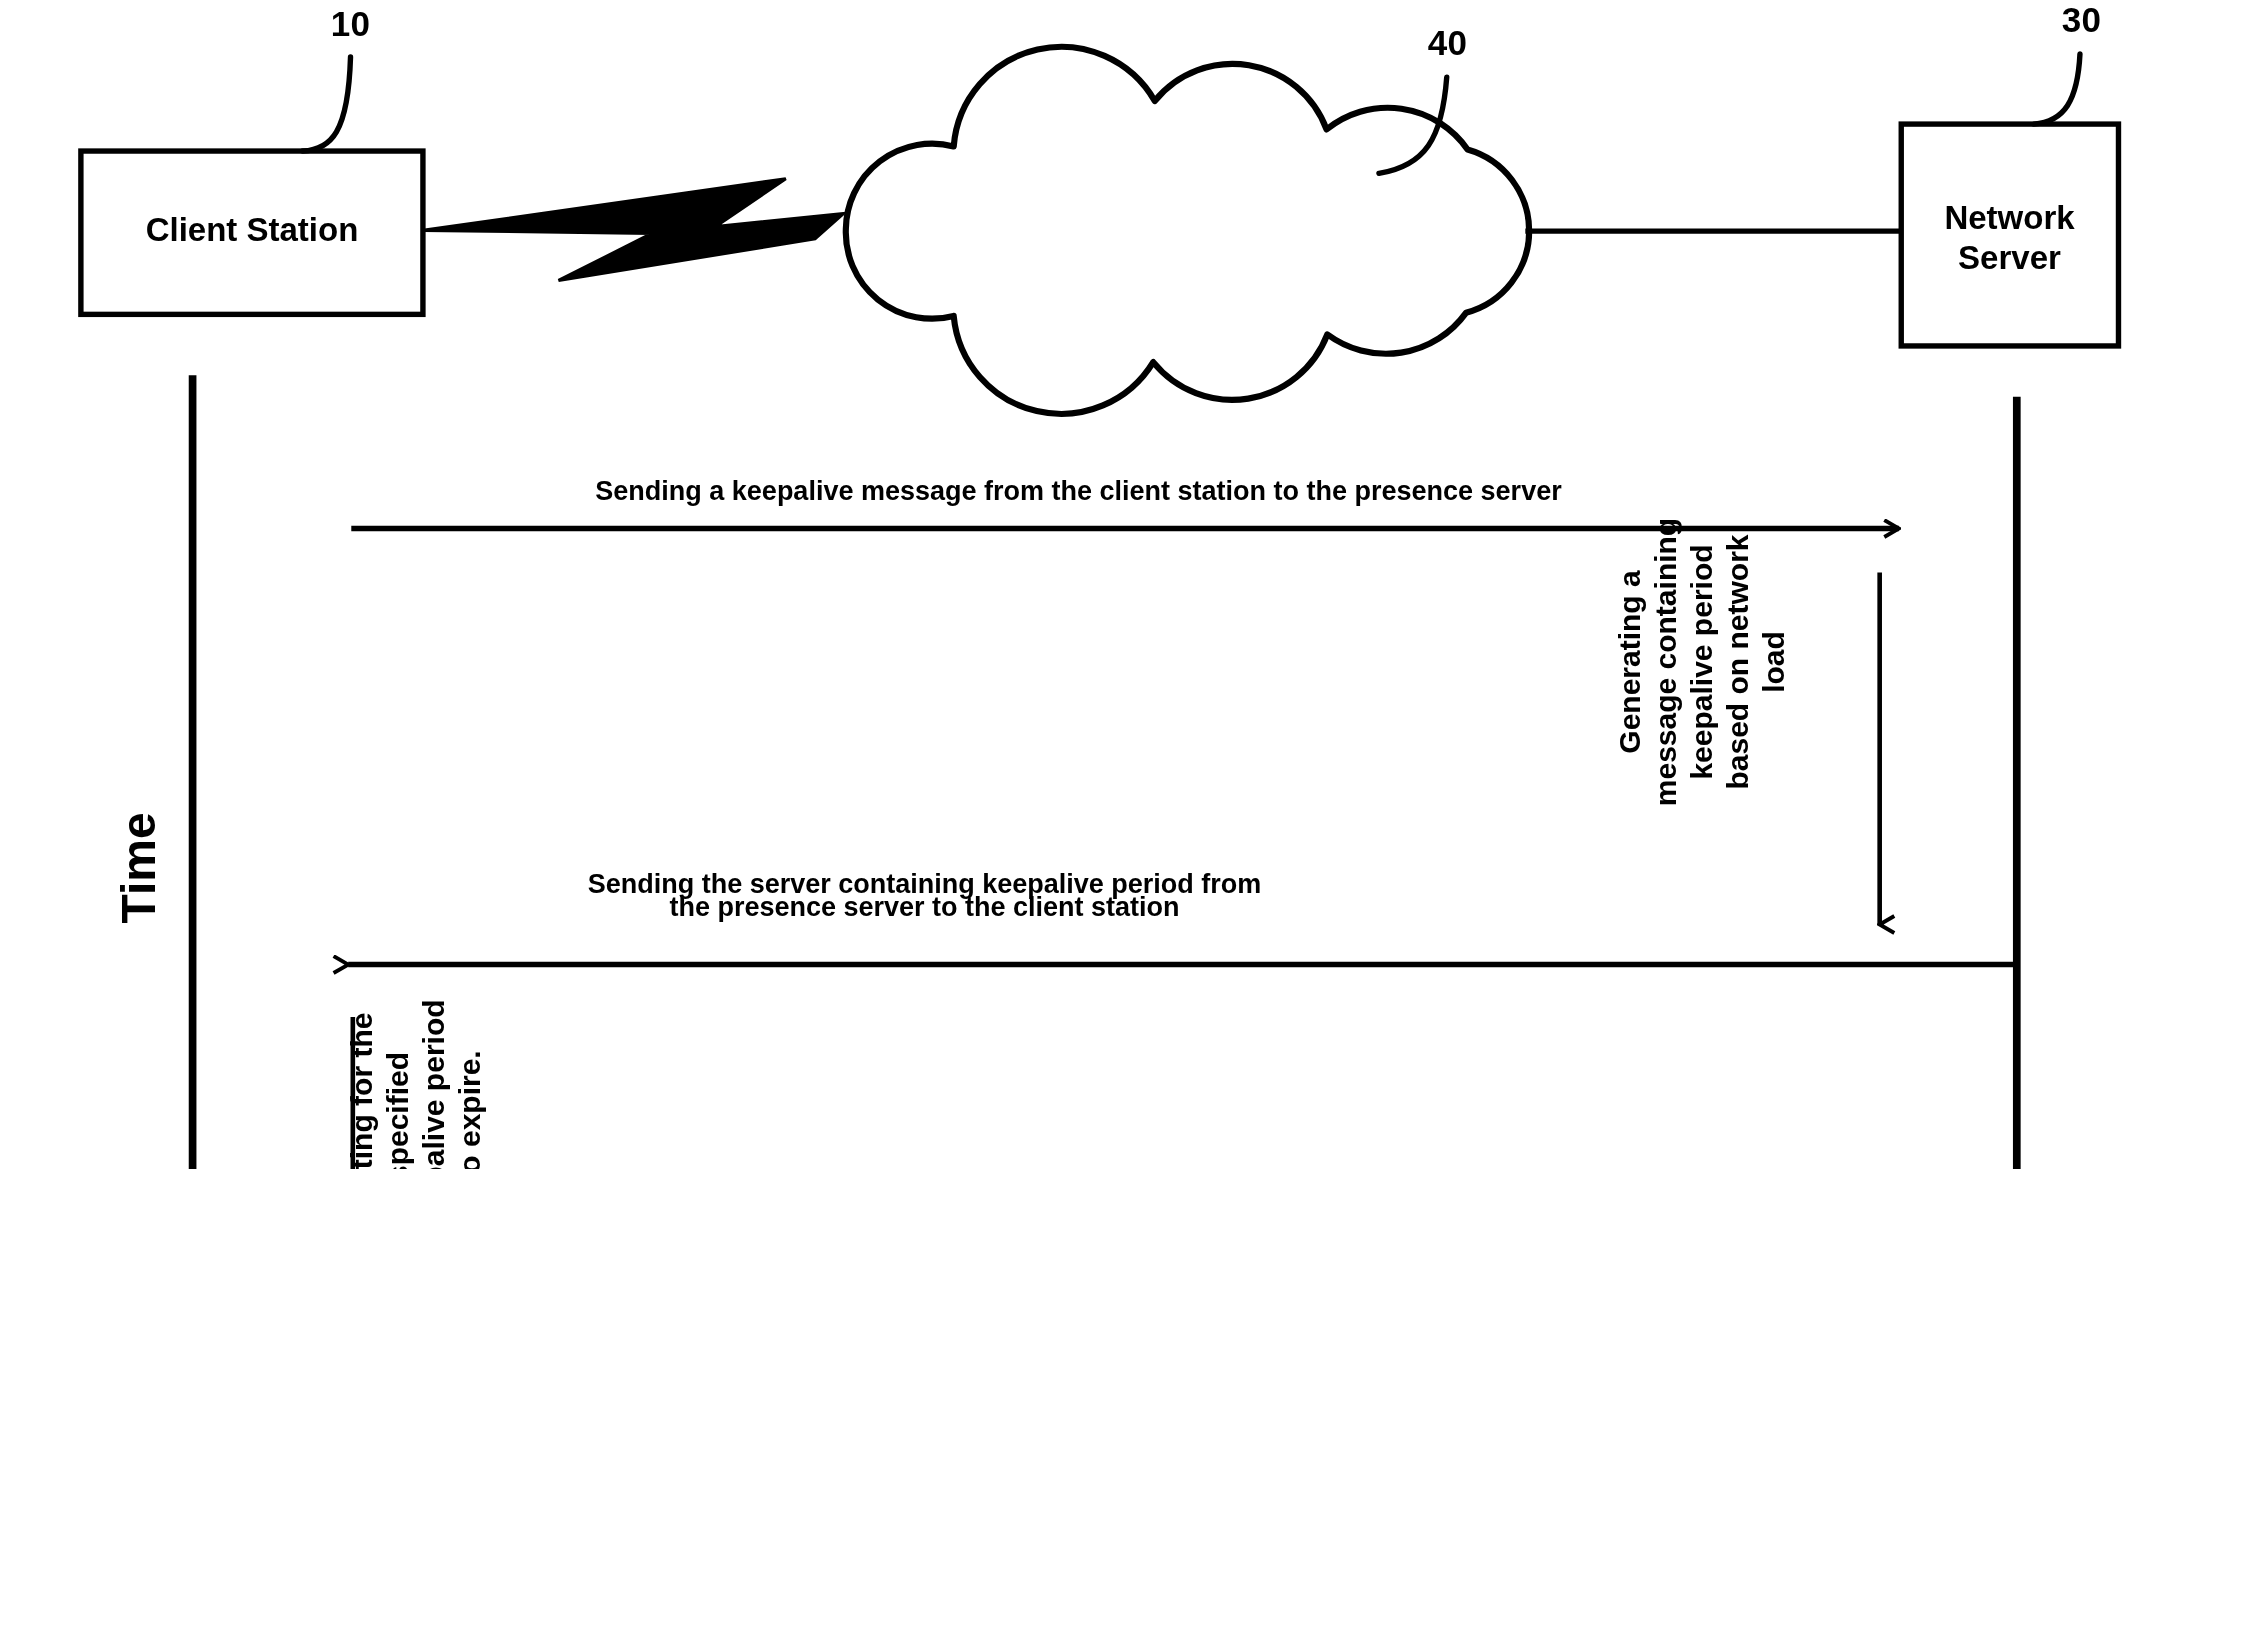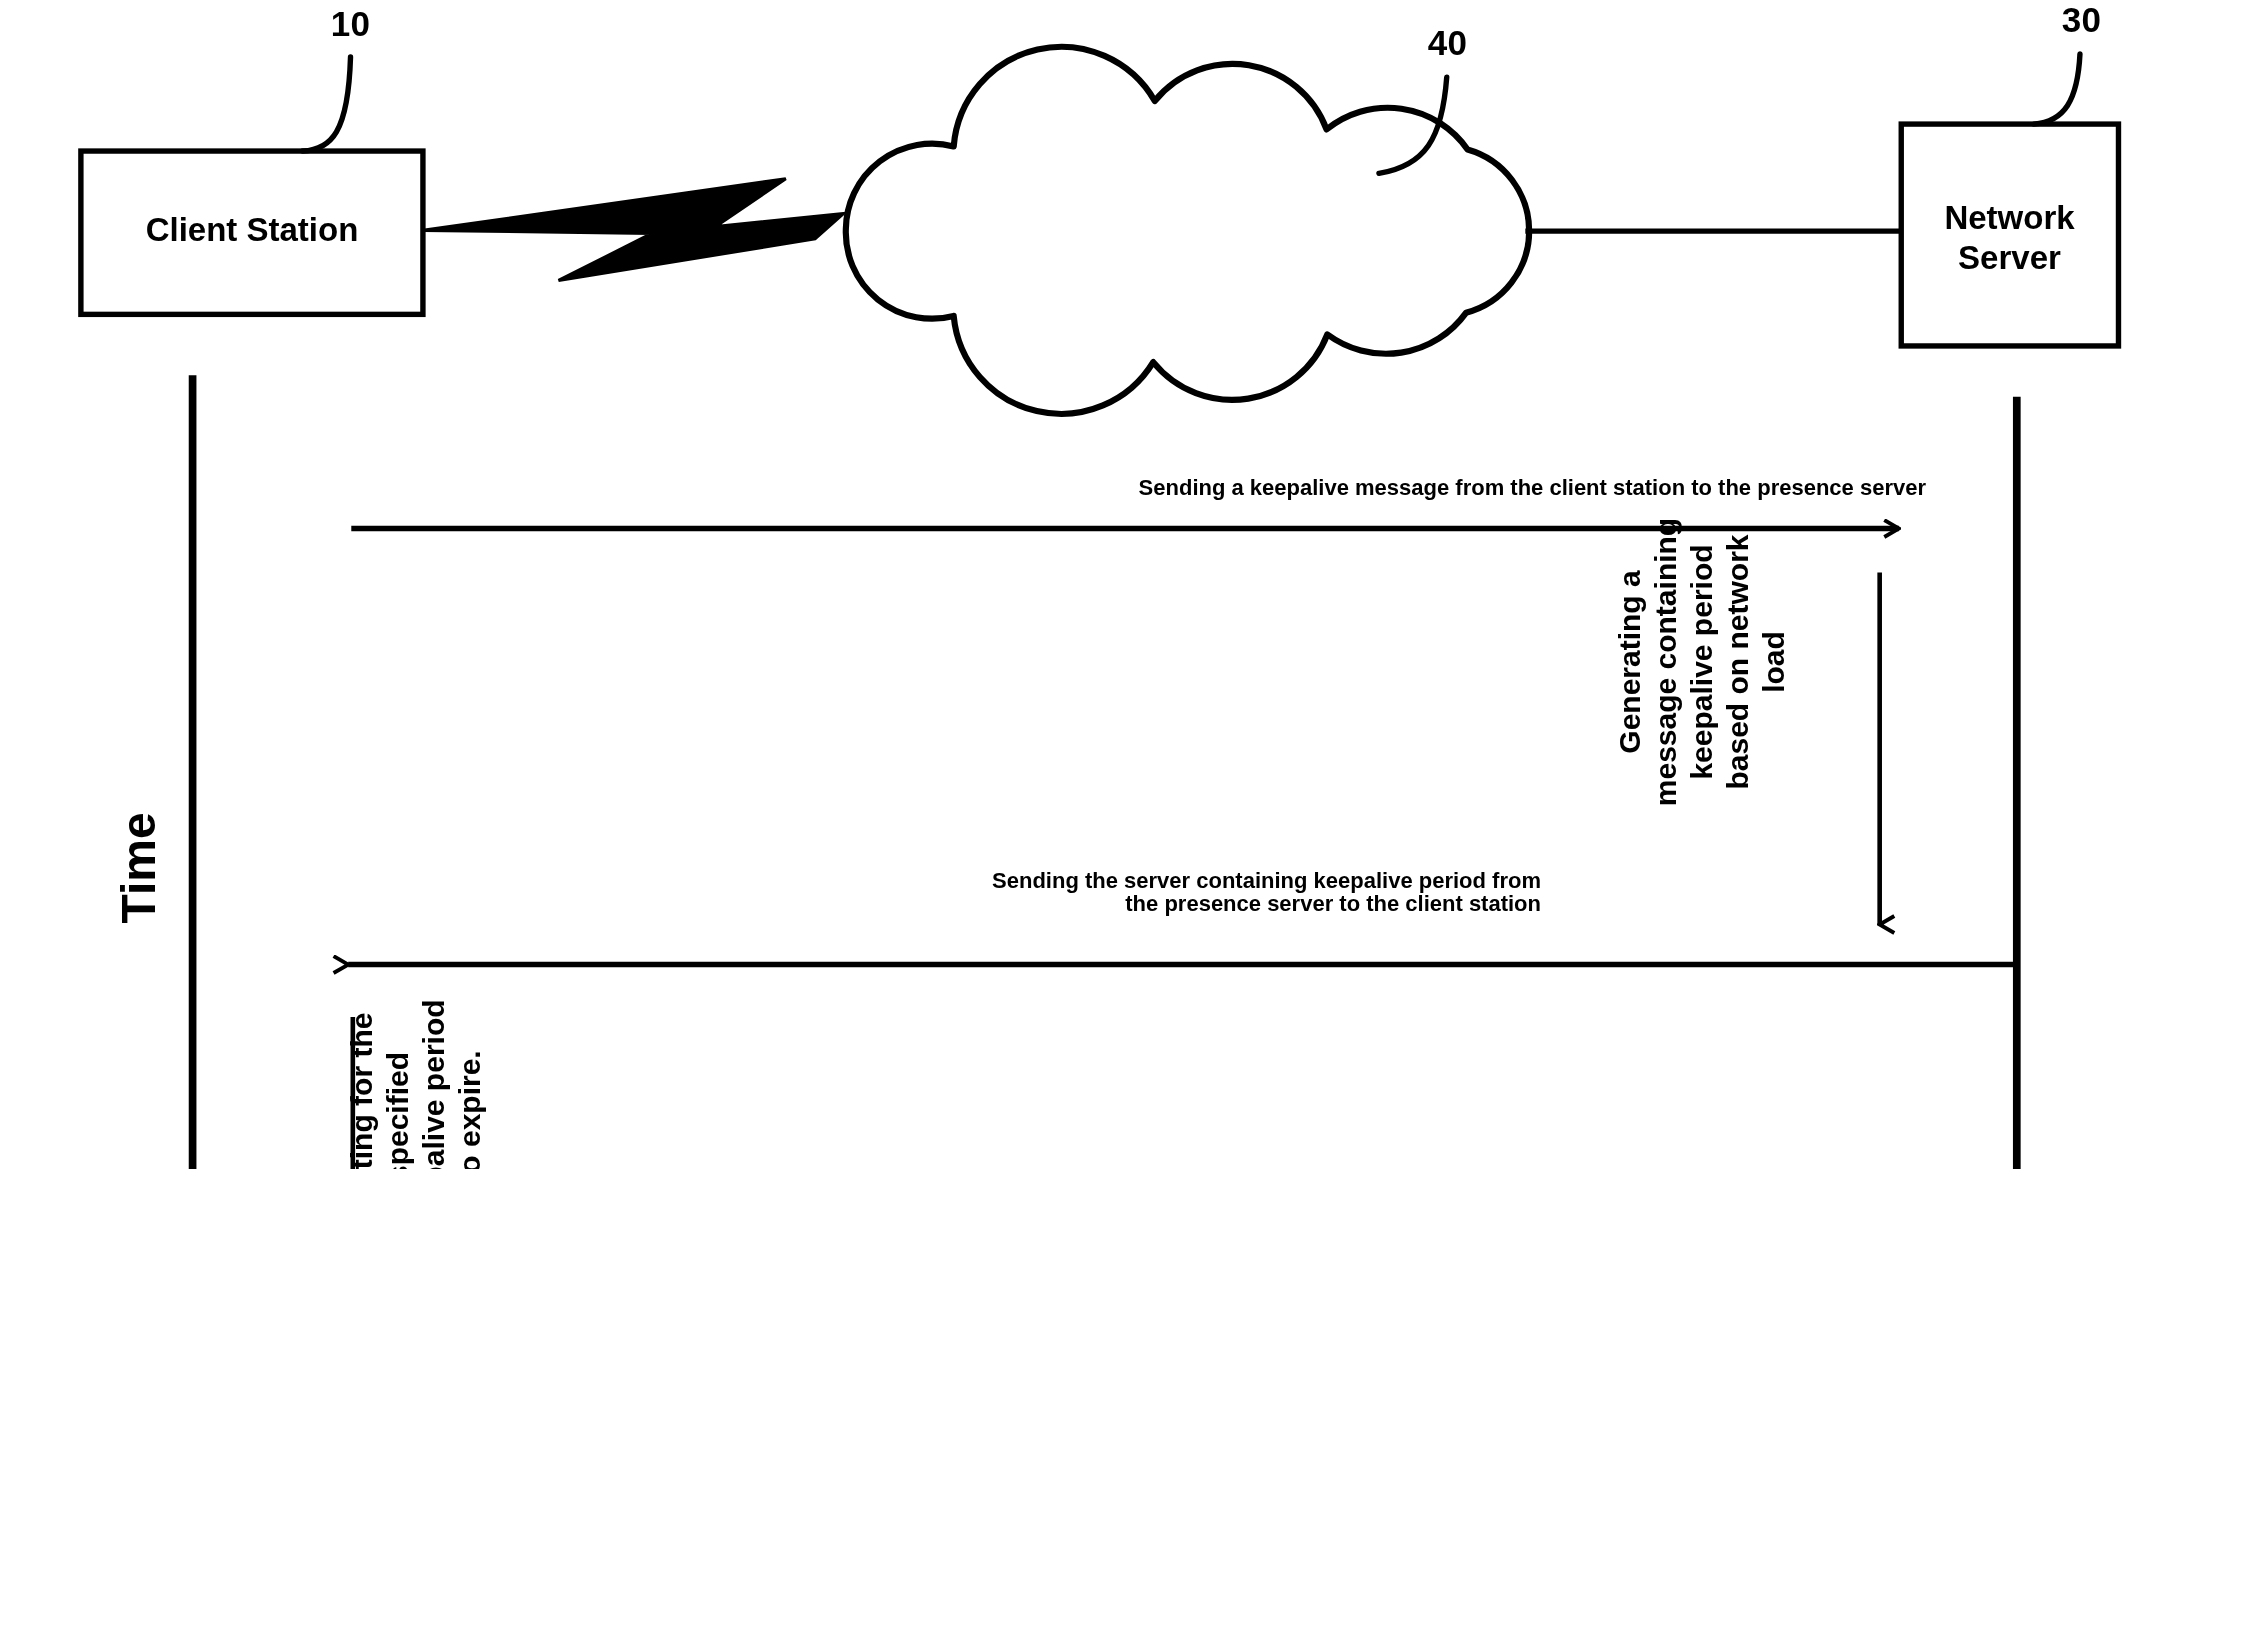--- a/index.html
+++ b/index.html
@@ -34,22 +34,21 @@
     text-align: center;
   }
   .ref-num {
     font-size: 35px;
     letter-spacing: 0.4px;
   }
   .node-label {
     font-size: 33px;
   }
   .msg-label {
-    font-size: 22px;
-    text-align: right;
+    font-size: 27px;
   }
   .rot-label {
     transform-origin: 50% 50%;
     transform: rotate(-90deg);
   }
   .time-label {
     font-size: 48px;
   }
   .vert-note {
     font-size: 30px;

